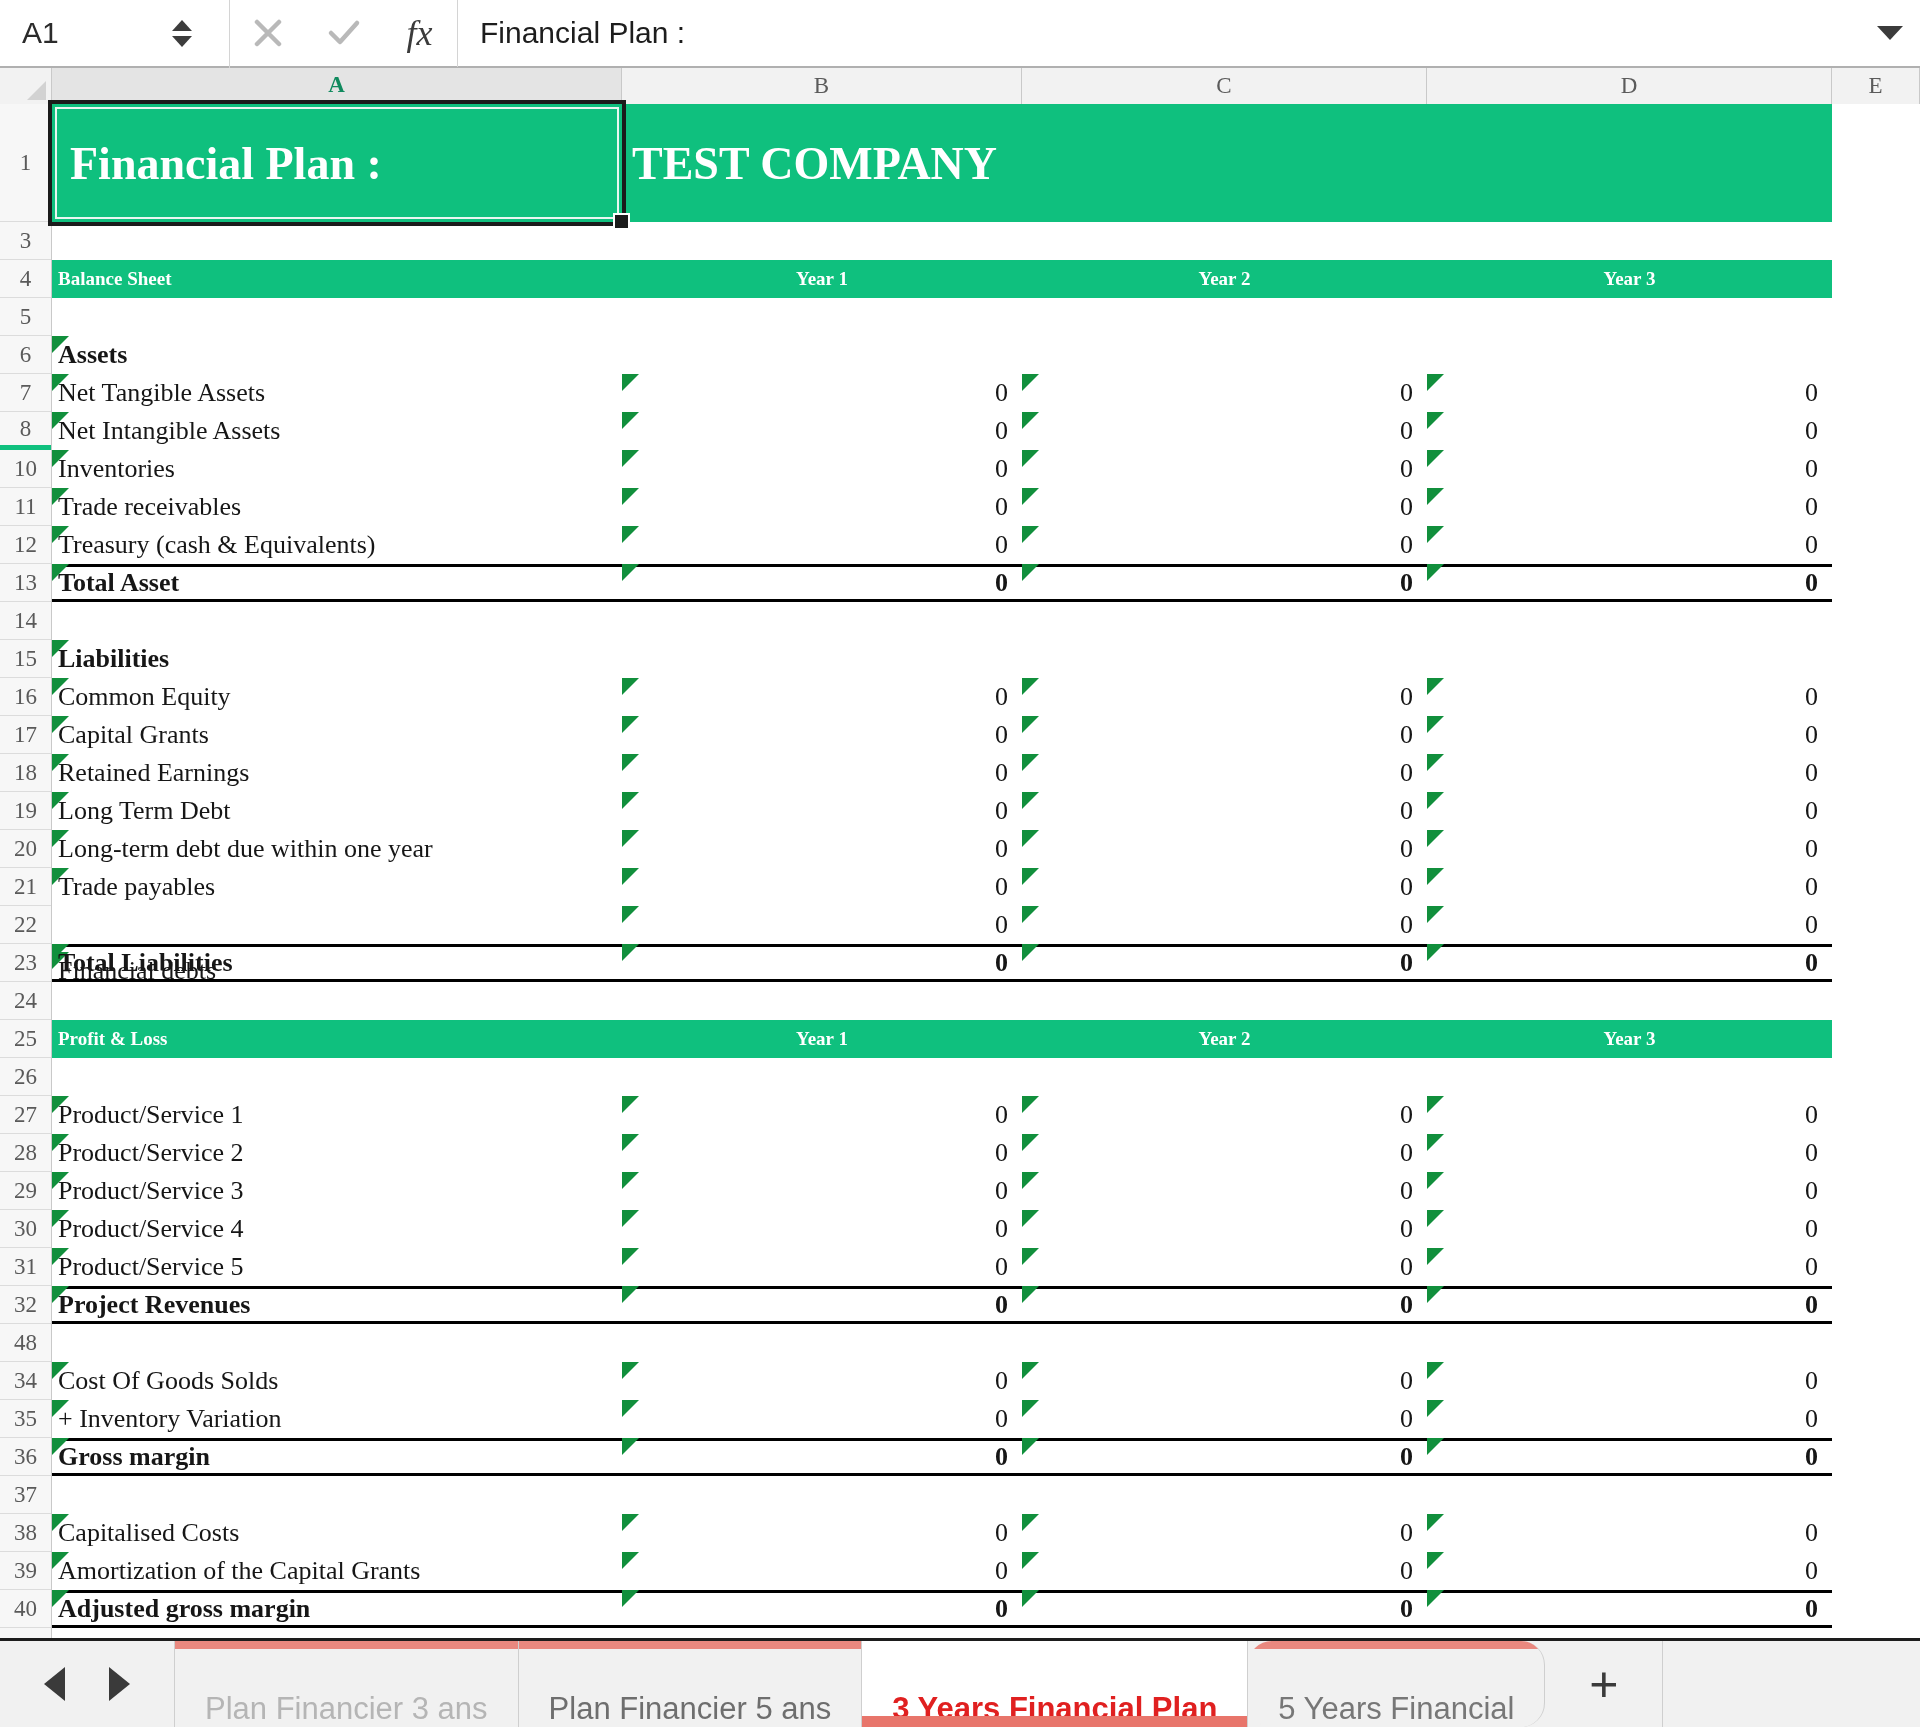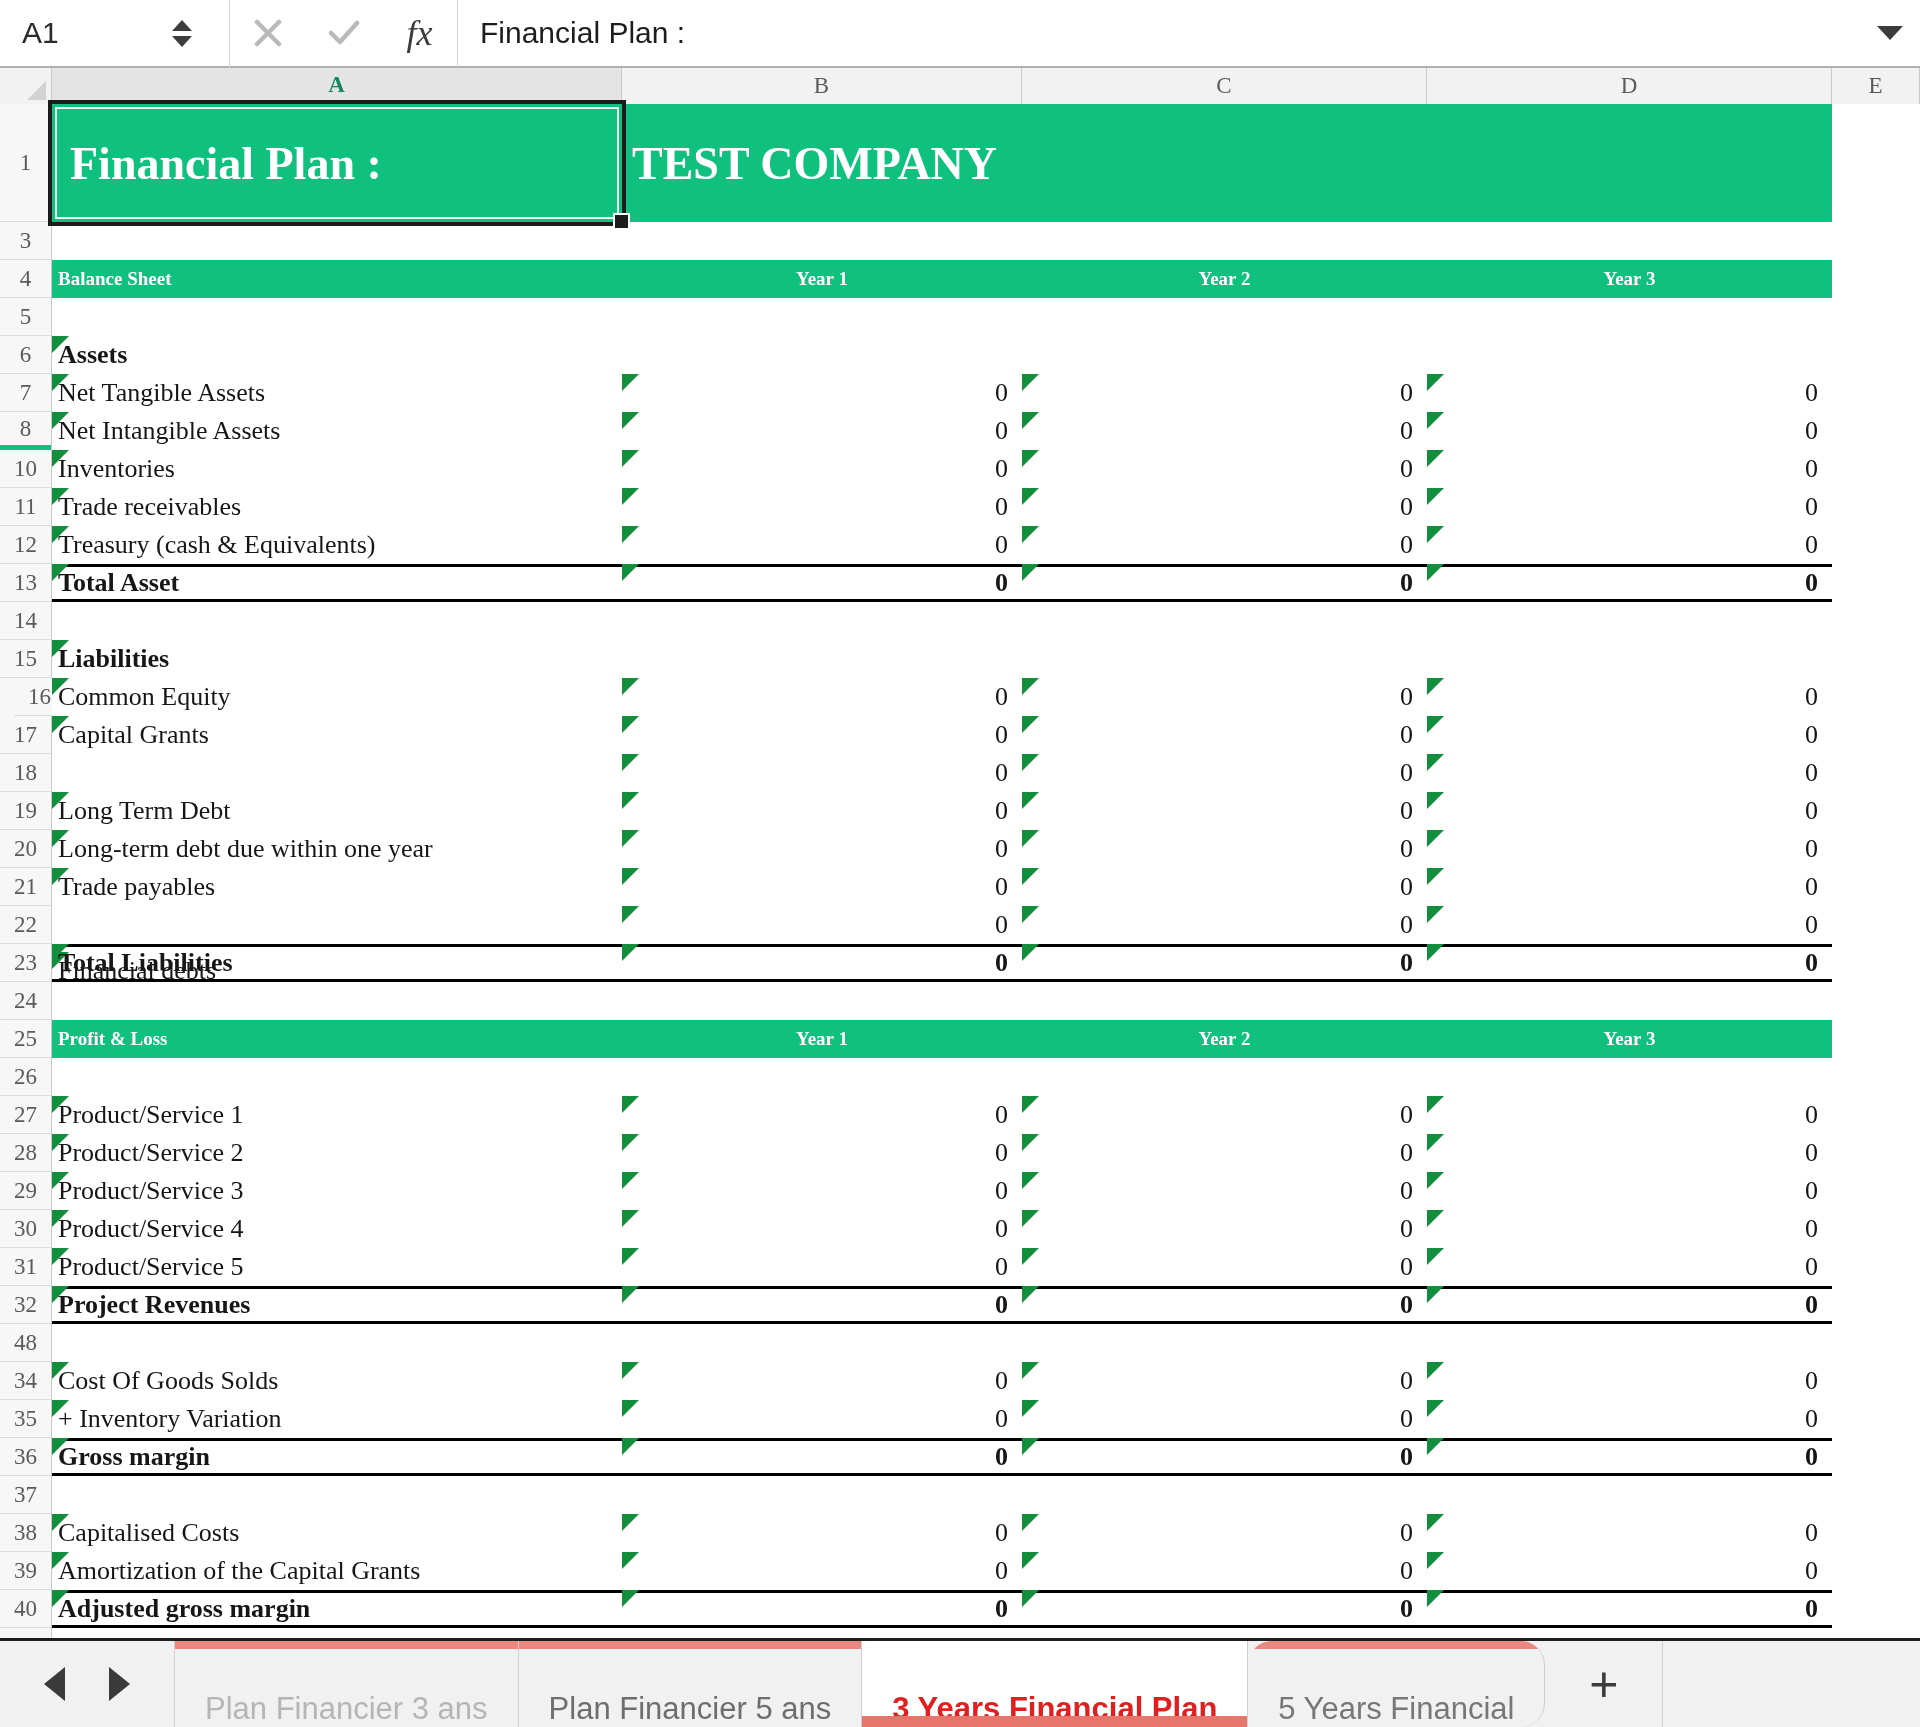--- a/index.html
+++ b/index.html
@@ -248,21 +248,21 @@
       </div>
       <div class="rowhead" style="top: 460px; height: 38px;">
         <span>13</span>
       </div>
       <div class="rowhead" style="top: 498px; height: 38px;">
         <span>14</span>
       </div>
       <div class="rowhead" style="top: 536px; height: 38px;">
         <span>15</span>
       </div>
-      <div class="rowhead" style="top: 574px; height: 38px; margin-left: 14px;">
+      <div class="rowhead" style="top: 574px; height: 38px;">
         <span>16</span>
       </div>
       <div class="rowhead" style="top: 612px; height: 38px;">
         <span>17</span>
       </div>
       <div class="rowhead" style="top: 650px; height: 38px;">
         <span>18</span>
       </div>
       <div class="rowhead" style="top: 688px; height: 38px;">
         <span>19</span>
@@ -513,20 +513,24 @@
         <div class="cell right num" style="left: 970px; width: 405px;">
           <div class="cmt"></div>
           <span>0</span>
         </div>
         <div class="cell right num" style="left: 1375px; width: 405px;">
           <div class="cmt"></div>
           <span>0</span>
         </div>
       </div>
       <div class="row" style="top: 650px; height: 38px;">
+        <div class="cell left lbl" style="left: 0px; width: 570px;">
+          <div class="cmt"></div>
+          <span>Retained Earnings</span>
+        </div>
         <div class="cell right num" style="left: 570px; width: 400px;">
           <div class="cmt"></div>
           <span>0</span>
         </div>
         <div class="cell right num" style="left: 970px; width: 405px;">
           <div class="cmt"></div>
           <span>0</span>
         </div>
         <div class="cell right num" style="left: 1375px; width: 405px;">
           <div class="cmt"></div>

